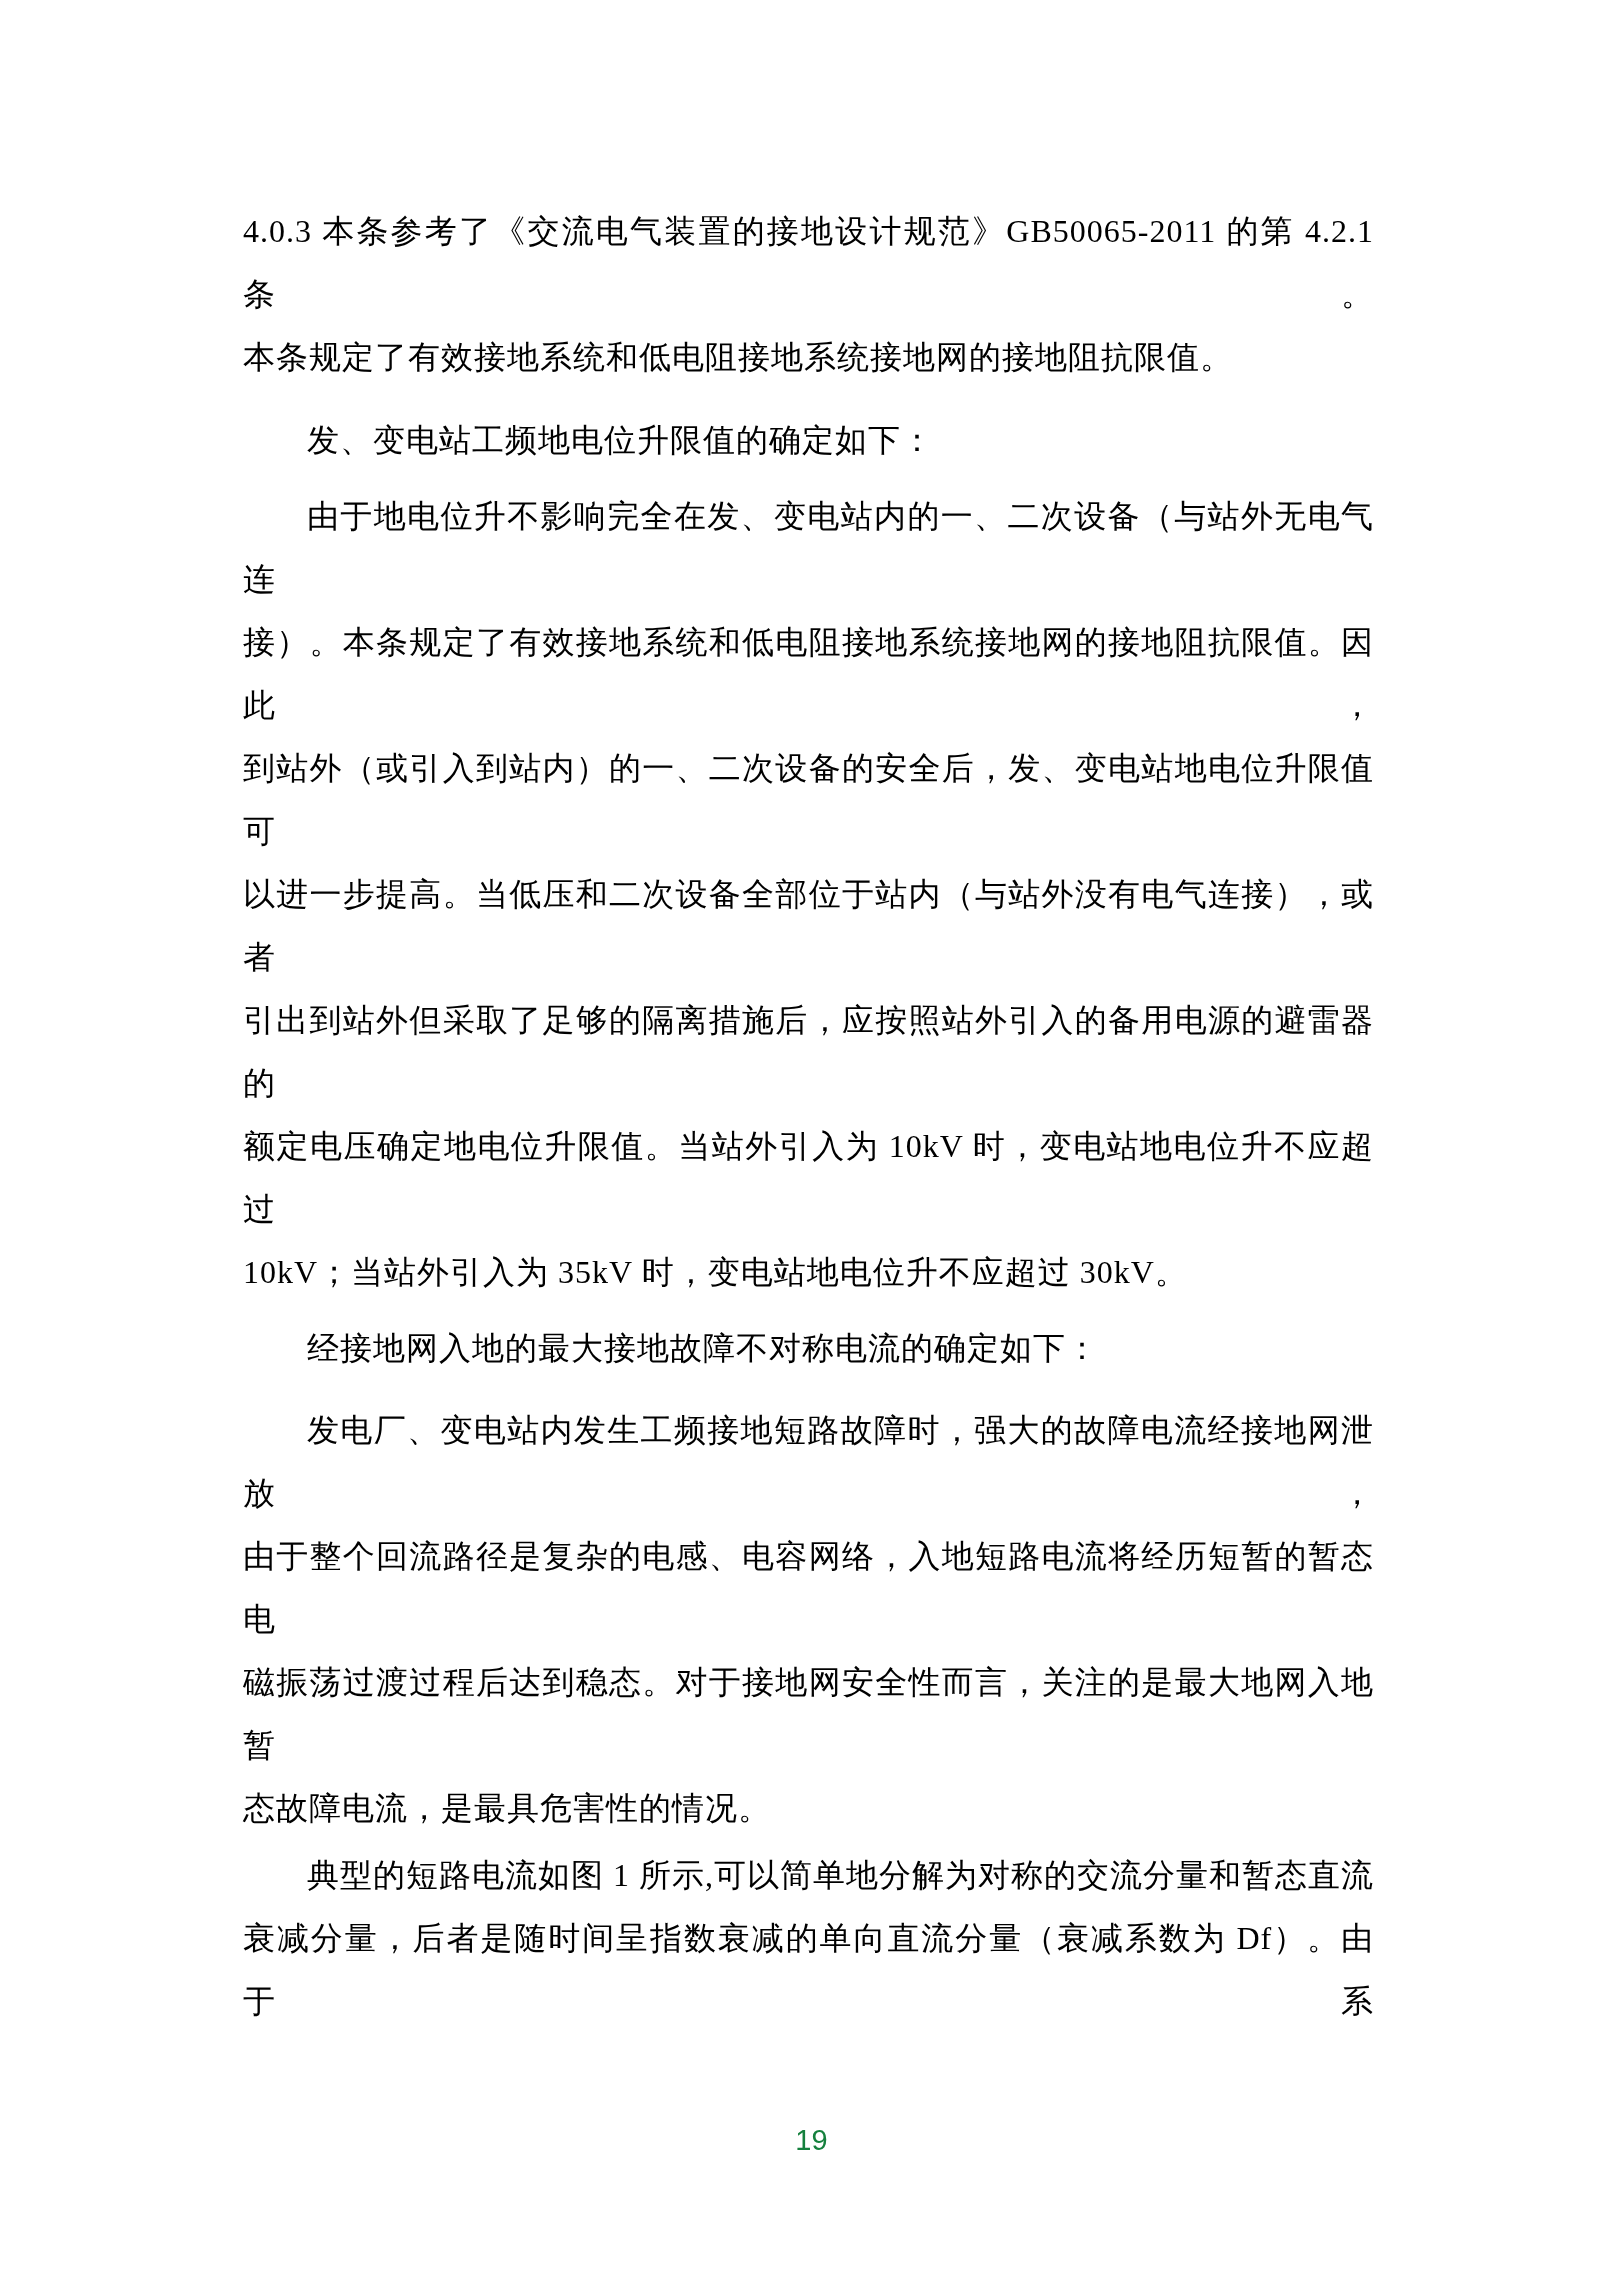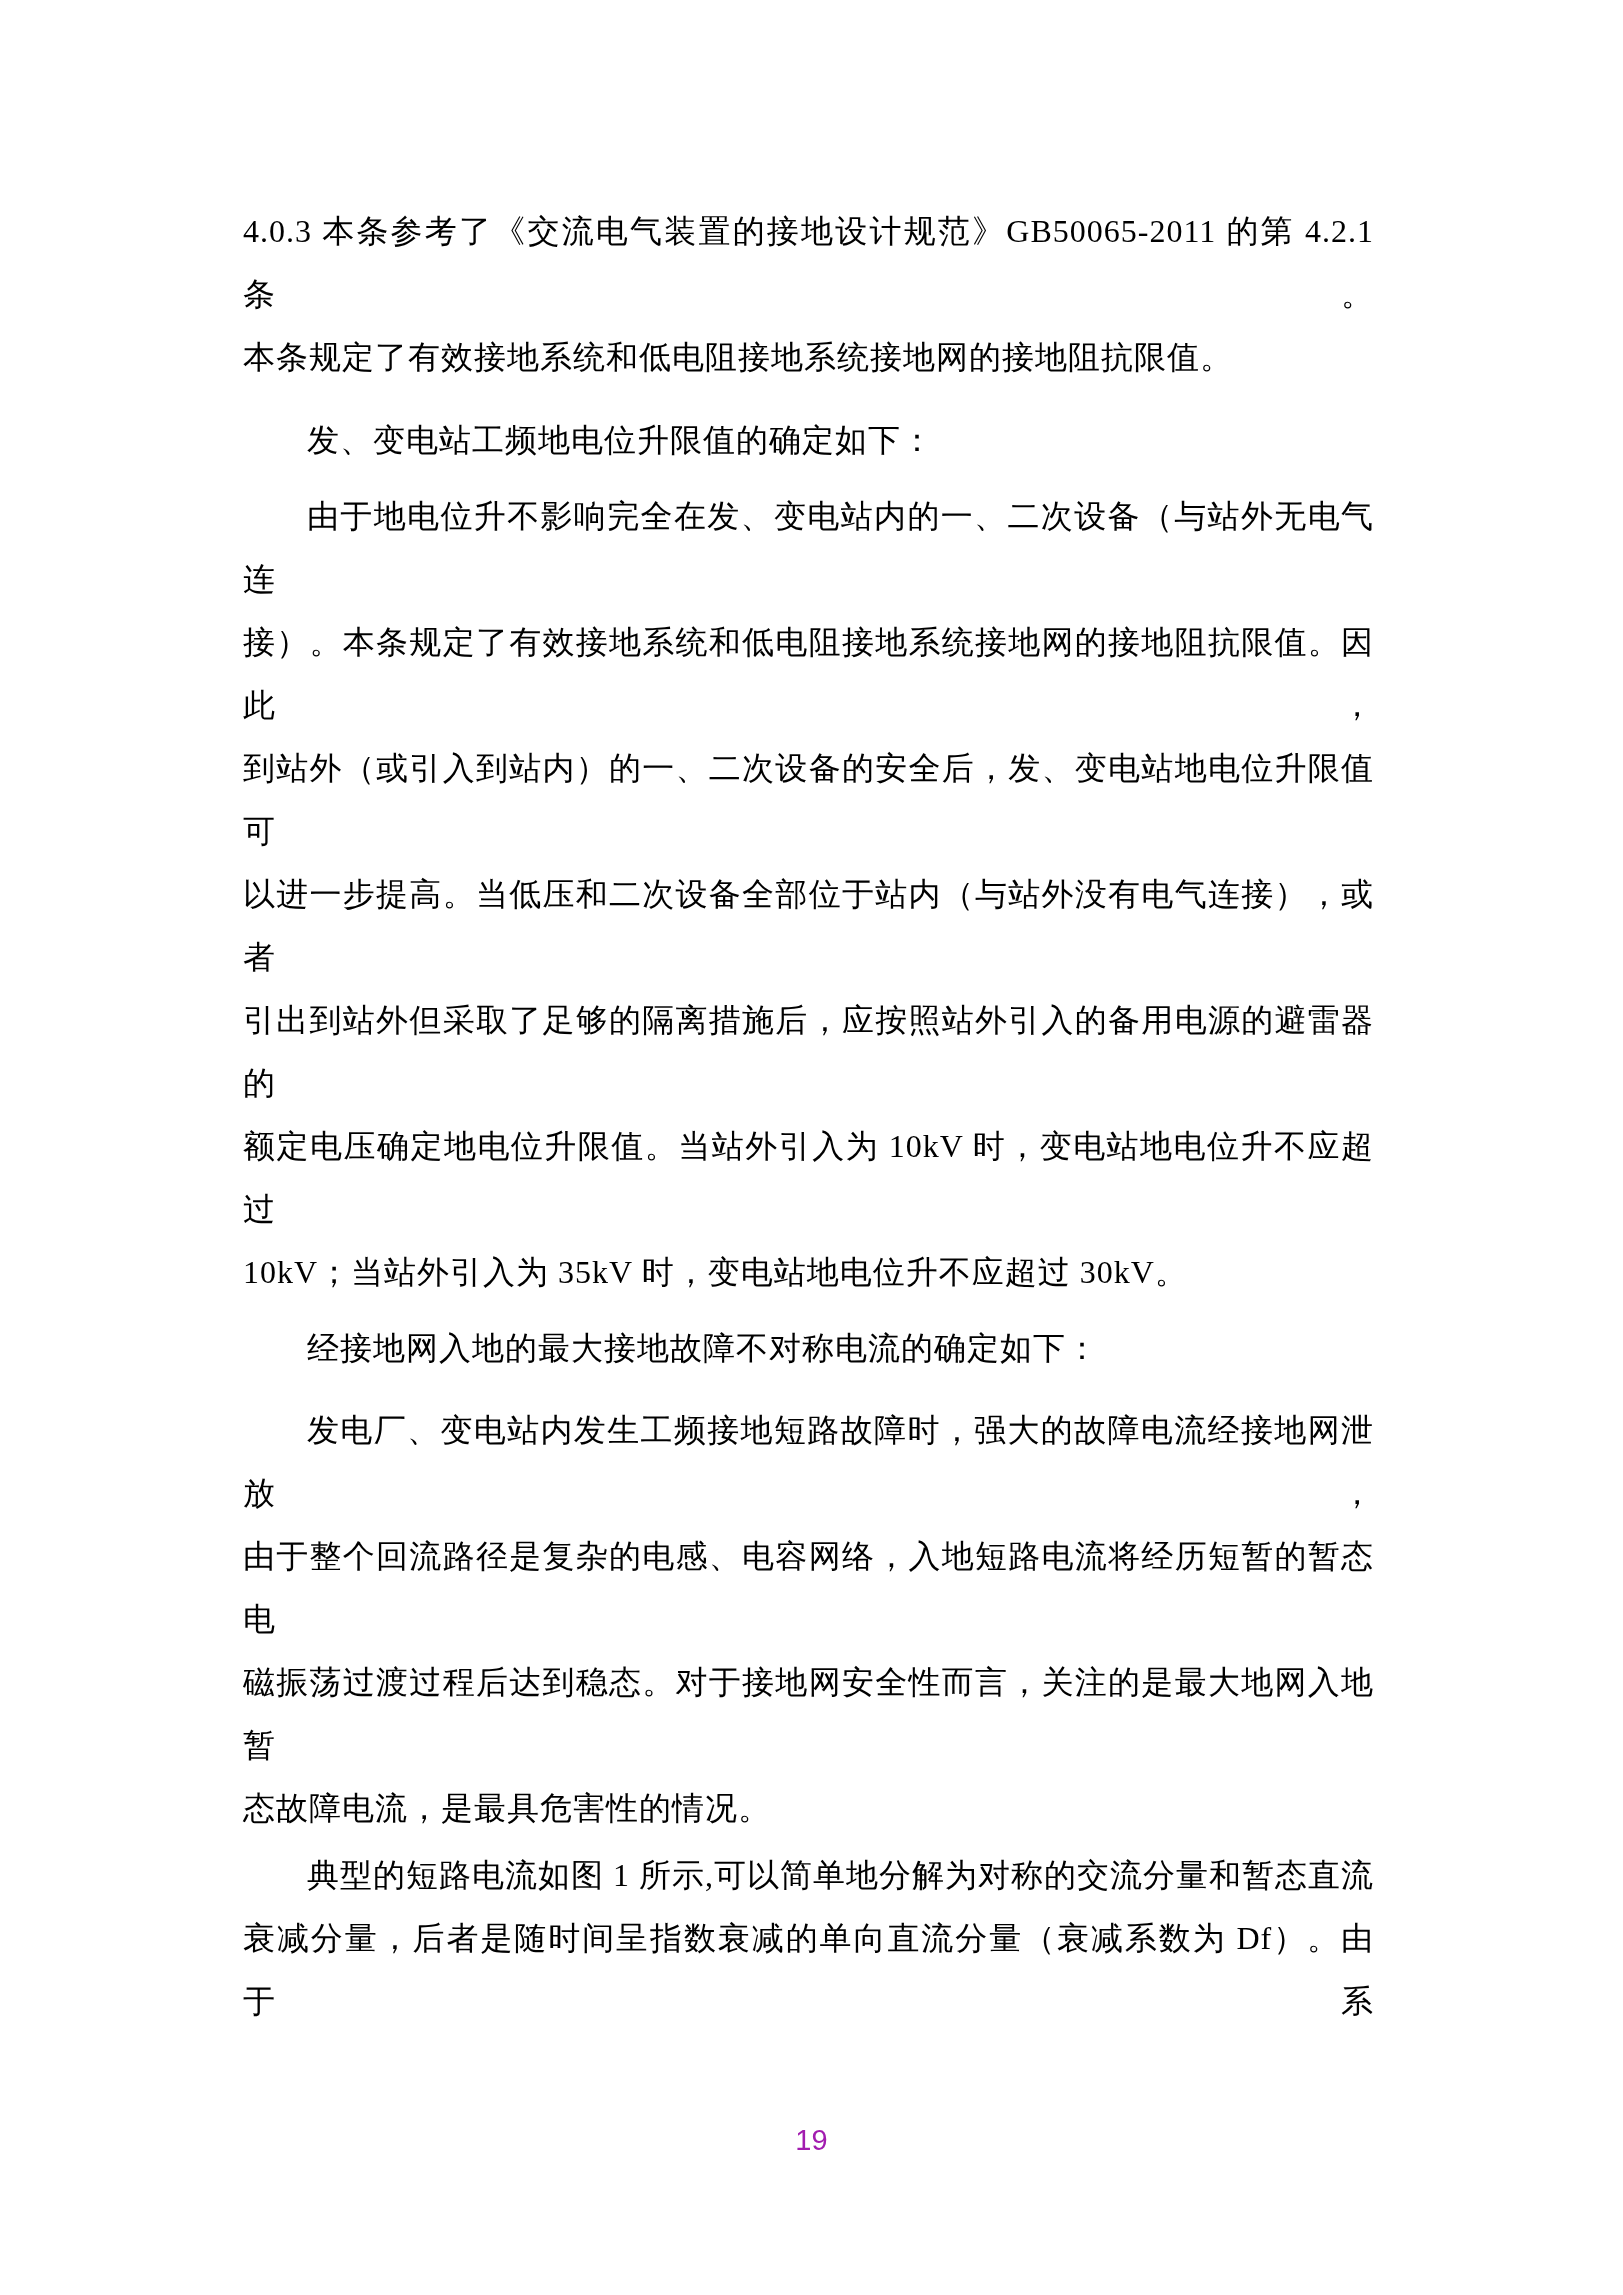--- a/index.html
+++ b/index.html
@@ -48,21 +48,21 @@
   .g6  { margin-top: 3.9px;  }
   .page-number {
     position: absolute;
     top: 2124px;
     left: 0;
     width: 100%;
     text-align: center;
     font-family: "Liberation Sans", "DejaVu Sans", sans-serif;
     font-size: 29px;
     line-height: 33px;
-    color: #a21caf;
+    color: #15803d;
   }
 </style>
 </head>
 <body>
 
 <div class="page">
   <div class="content">
     <div class="line">4.0.3 本条参考了《交流电气装置的接地设计规范》GB50065-2011 的第 4.2.1 条。</div>
     <div class="line last">本条规定了有效接地系统和低电阻接地系统接地网的接地阻抗限值。</div>
     <div class="line last indent g30">发、变电站工频地电位升限值的确定如下：</div>

